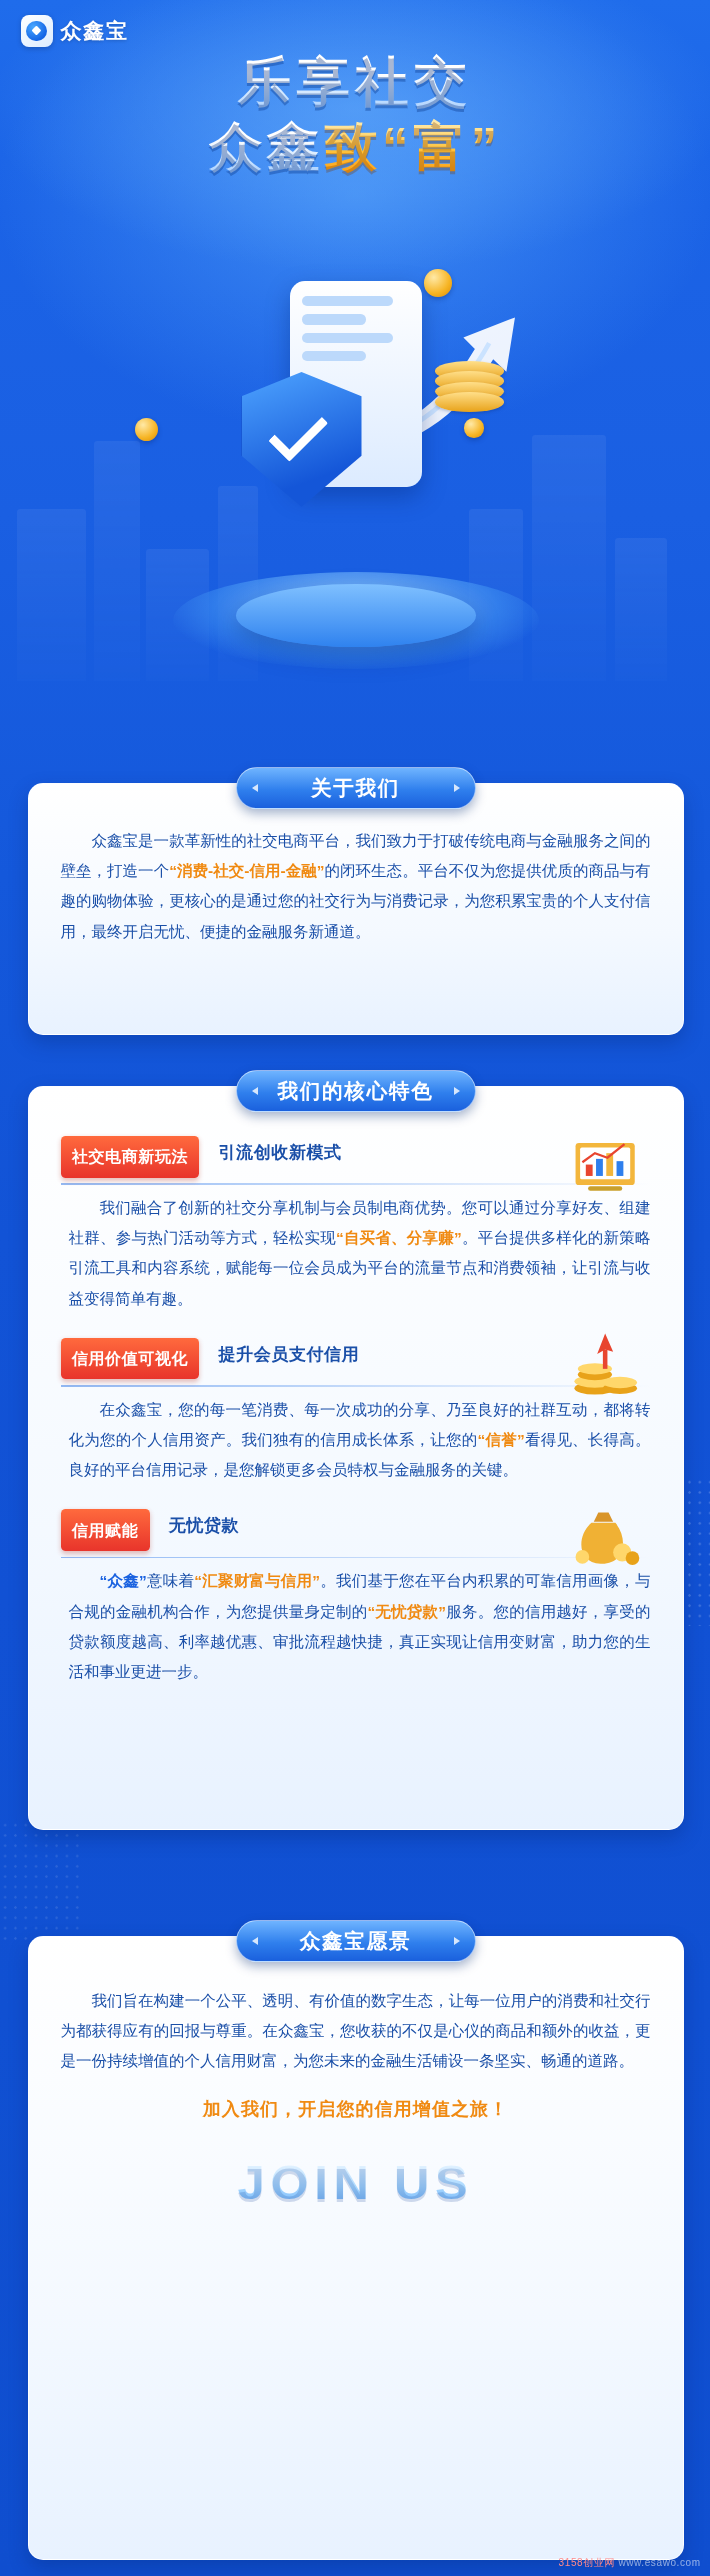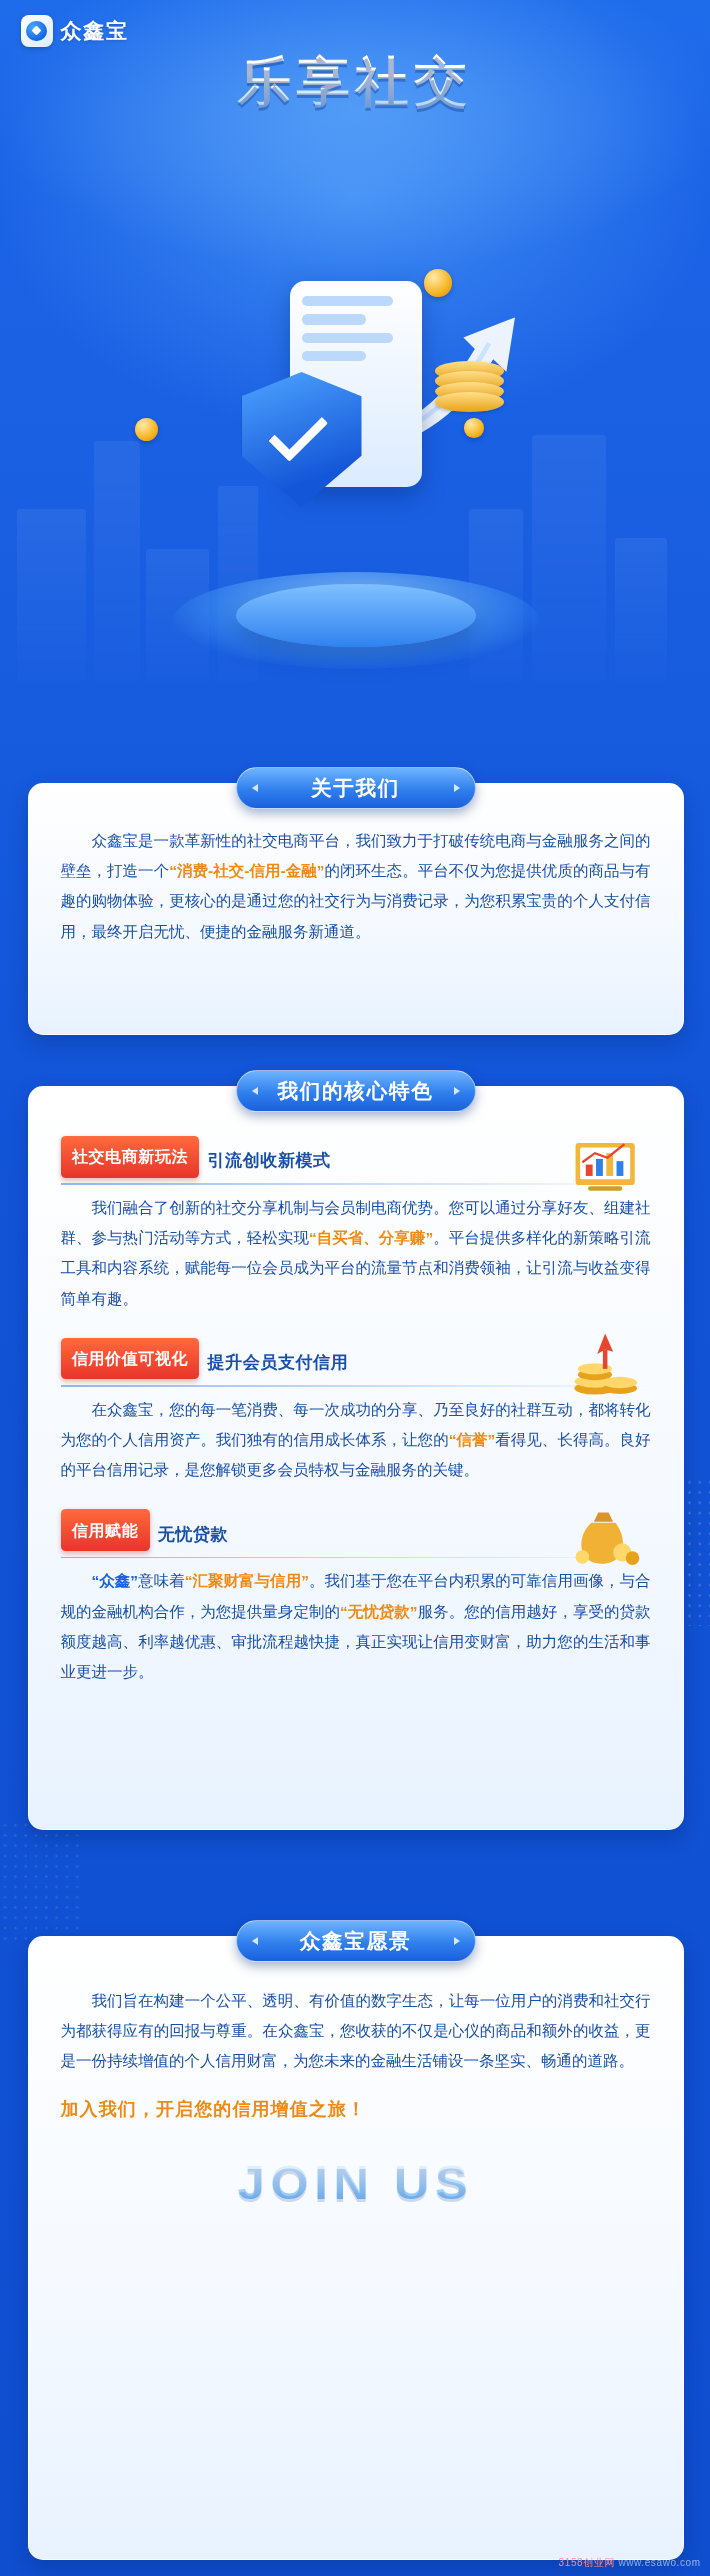--- a/index.html
+++ b/index.html
@@ -205,48 +205,48 @@
     line-height: 1.95;
     text-align: justify;
   }
   .card-body p { text-indent: 2em; }
   .hl { color: #f08a12; font-weight: 700; }
   .hl2 { color: #1a62e0; font-weight: 700; }
 
   
   .feat { position: relative; margin-bottom: 10.3px; }
   .feat-head {
-    display: flex; align-items: flex-end; gap: 8px; margin-bottom: 4.6px;
+    display: flex; align-items: flex-start; gap: 19px; margin-bottom: 4.6px;
   }
   .tag {
     background: linear-gradient(180deg,#ff6a3d,#e8342b);
     color: #fff; font-size: 16px; font-weight: 700; letter-spacing: 0.6px;
     padding: 5.2px 11.4px; border-radius: 4.6px;
     box-shadow: 0 2.3px 5.7px rgba(180,40,20,.3);
     white-space: nowrap;
   }
   .feat-title {
     color: #1a4fa8; font-size: 17px; font-weight: 700; letter-spacing: 0.6px;
   }
   .feat-rule {
     height: 1.7px; width: 100%;
     background: linear-gradient(90deg, rgba(60,130,235,.55), rgba(60,130,235,0));
     margin: 5.7px 0 8px;
   }
   .feat-text {
-    color: #1a4fa8; font-size: 15.5px; line-height: 1.95; text-align: justify; text-indent: 2em;
+    color: #1a4fa8; font-size: 15.5px; line-height: 1.95; text-align: justify; text-indent: 2em; margin-left: 8px;
   }
   .feat-ico {
     position: absolute; right: 0; top: -9.2px;
     width: 86px; height: 74px;
   }
 
   
   .join-line {
-    text-align: left; margin-top: 15px;
+    text-align: center; margin-top: 15px;
     color: #f08a12; font-size: 18px; font-weight: 700; letter-spacing: 1.1px;
   }
   .joinus {
     text-align: center; margin-top: 8px;
     font-size: 49px; font-weight: 900; letter-spacing: 5.7px;
     background: linear-gradient(180deg,#ffffff 20%, #a8d8ff 55%, #2f86ef 100%);
     -webkit-background-clip: text; background-clip: text; color: transparent;
     text-shadow: 0 2.9px 0 rgba(10,60,150,.18);
   }
 
@@ -279,20 +279,23 @@
 
   <div class="logo-row">
     <div class="logo-mark">
       <div class="inner"></div>
     </div>
     <div class="logo-text">众鑫宝</div>
   </div>
 
   <div class="hero">
     <div class="hero-line1">乐享社交</div>
+    <div class="hero-line2">
+      <span class="w">众鑫</span><span class="y">致“富”</span>
+    </div>
   </div>
 
   <div class="illus">
     <div class="podium"></div>
     <div class="podium2"></div>
 
     <svg class="arrow" viewBox="0 0 340 330">
       <path d="M10 310 C 90 300, 170 250, 230 150 L 210 130 L 300 95 L 285 190 L 262 168 C 200 275, 110 325, 20 330 Z" fill="#ffffff" opacity=".92"></path>
       <path d="M30 320 C 120 300, 200 240, 255 140" stroke="#bcdcff" stroke-width="8" fill="none" opacity=".7"></path>
     </svg>

